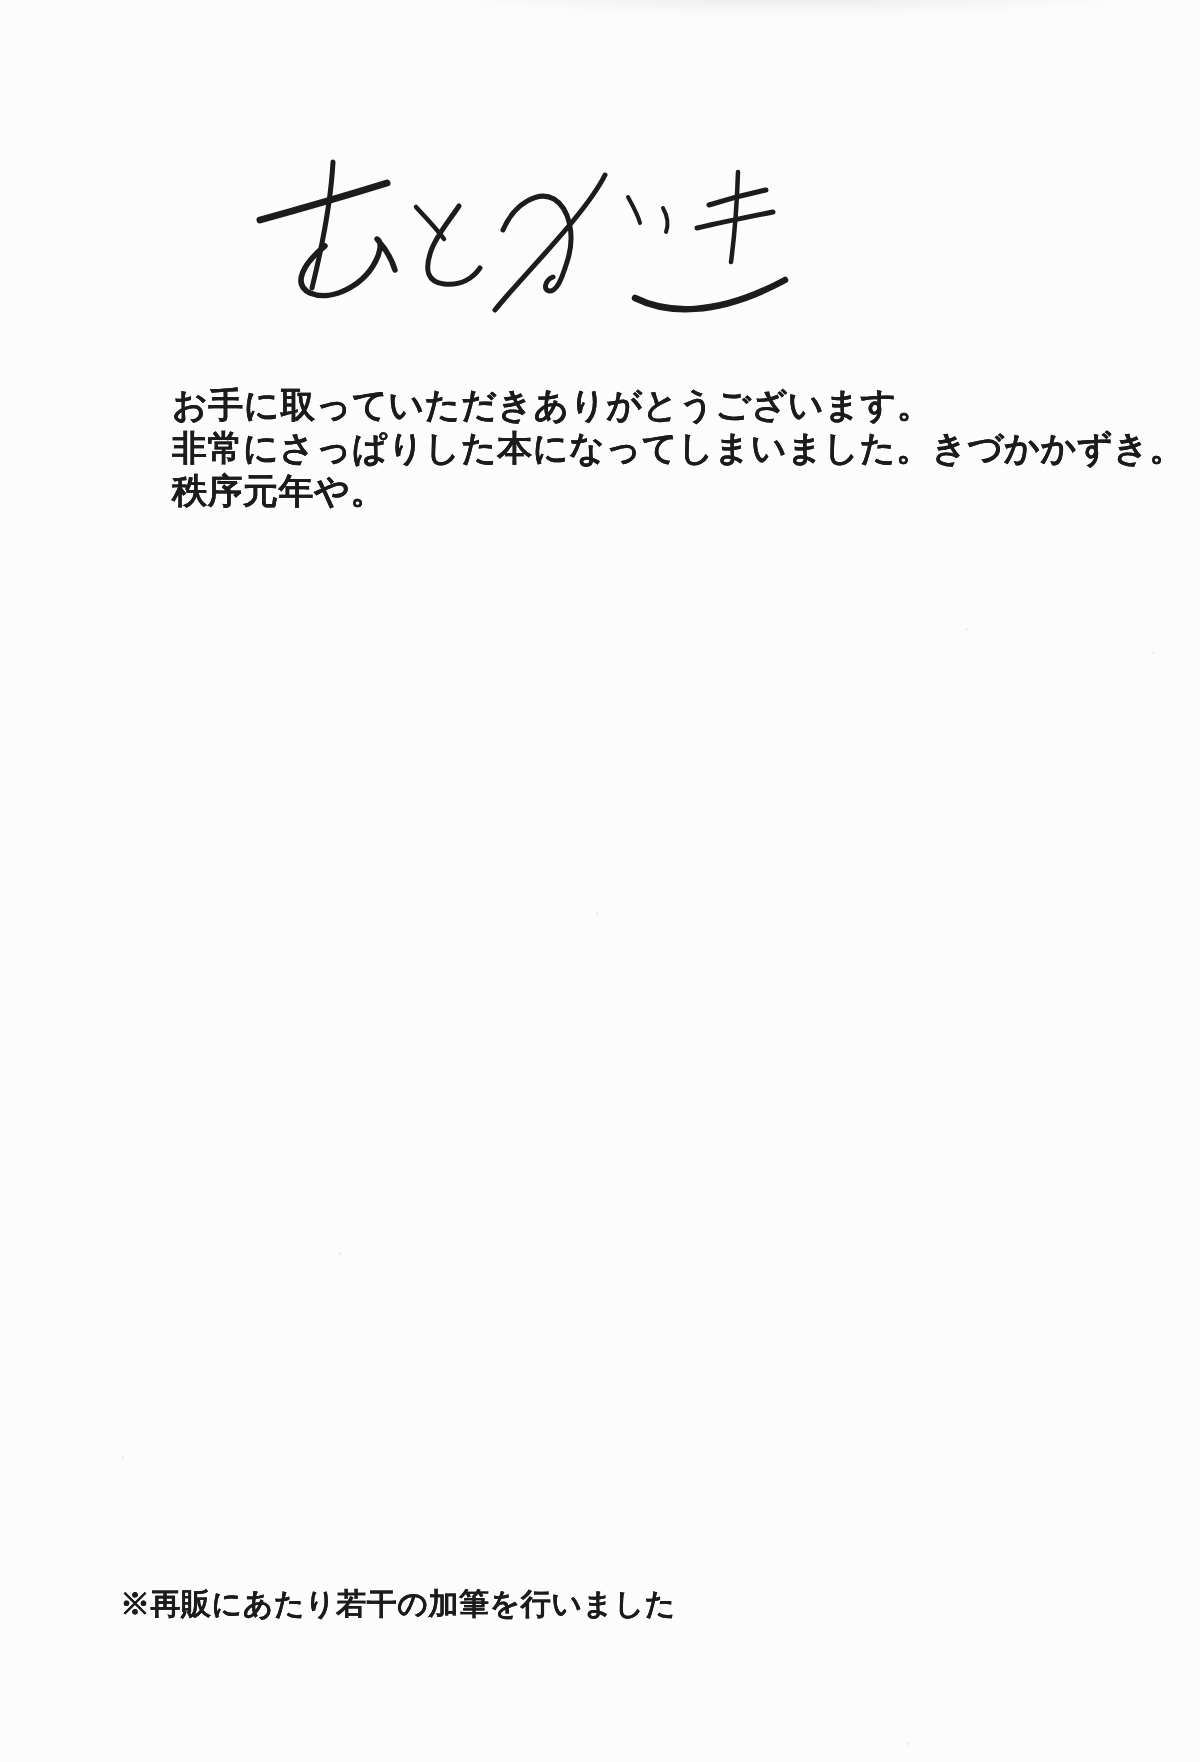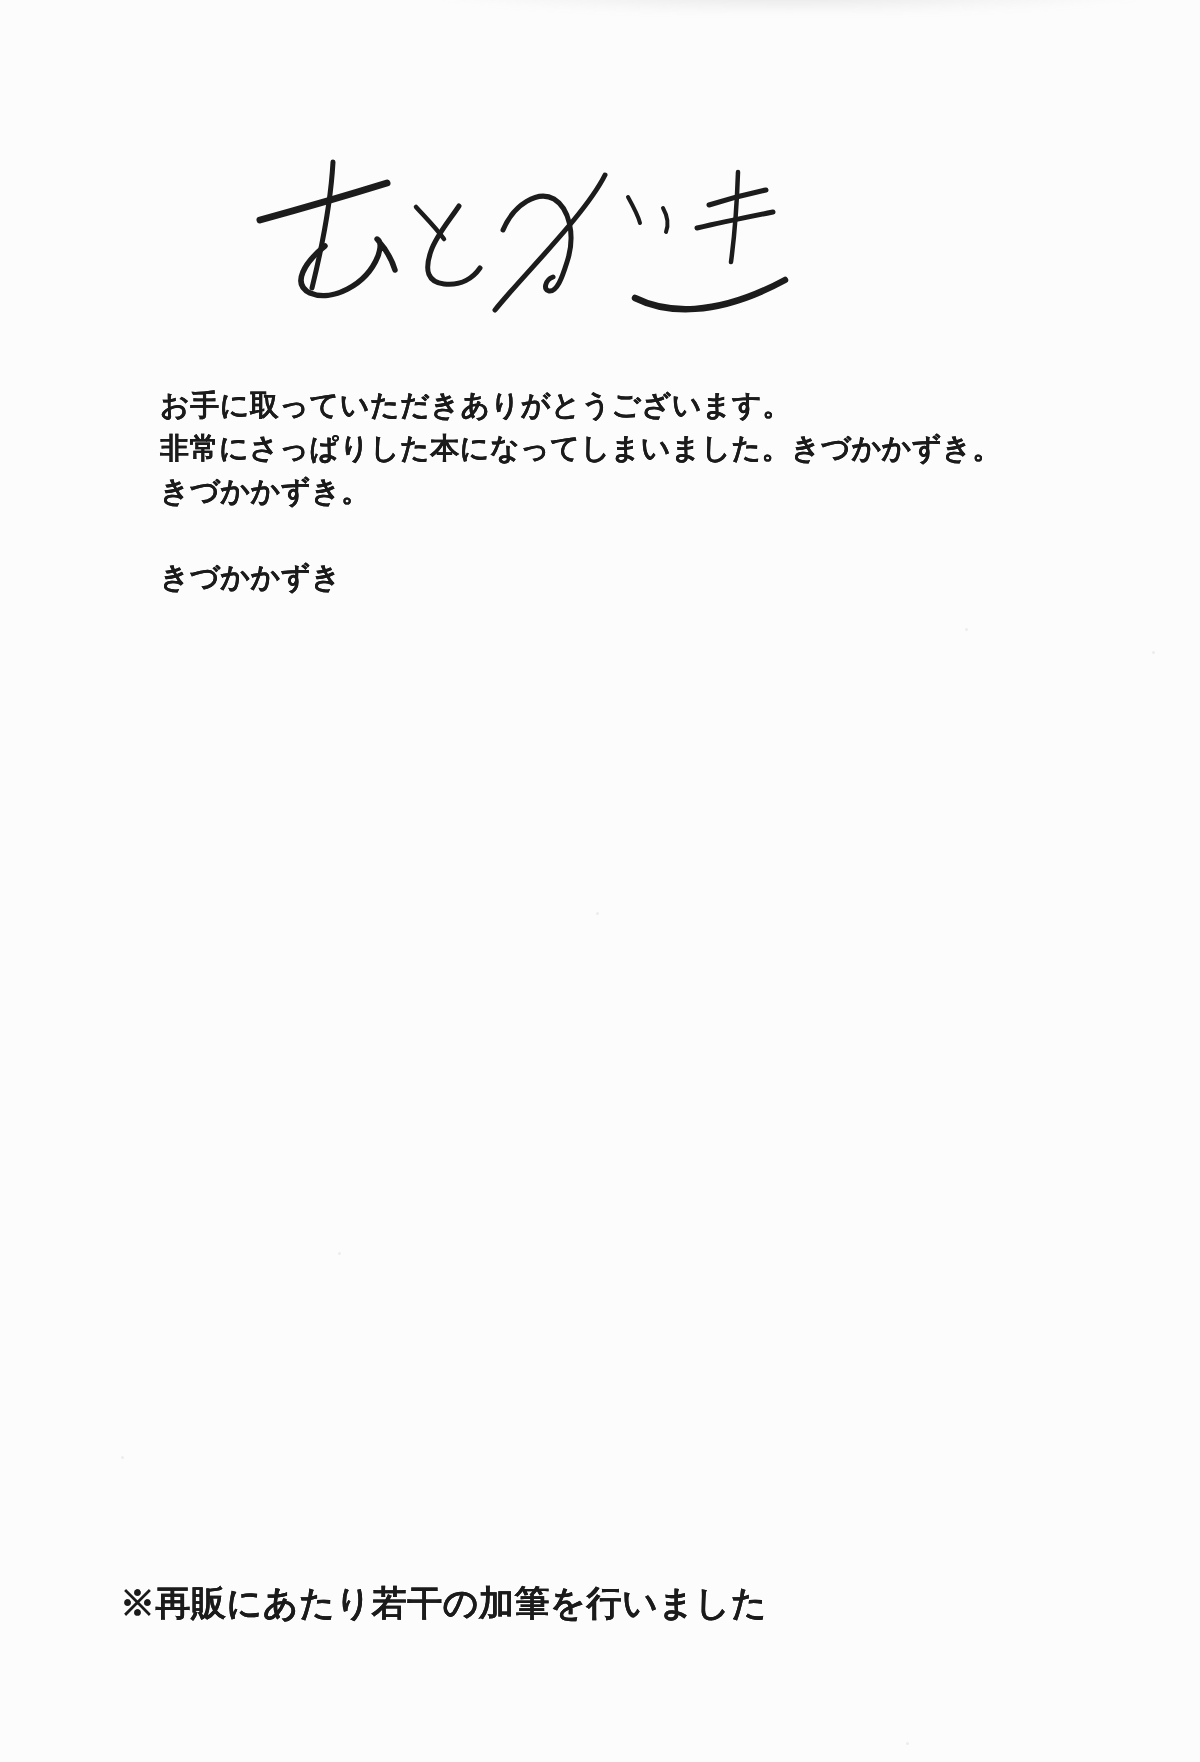--- a/index.html
+++ b/index.html
@@ -47,40 +47,40 @@
   }
   .title-svg path {
     fill: none;
     stroke: #1c1c1c;
     stroke-linecap: round;
     stroke-linejoin: round;
   }
   
   .body-text {
     position: absolute;
-    left: 160px;
+    left: 172px;
     top: 384px;
-    font-size: 29px;
+    font-size: 35px;
     line-height: 43px;
     font-weight: 700;
     letter-spacing: 0.5px;
     white-space: nowrap;
     text-shadow: 0 0 0.6px #1b1b1b;
   }
   .body-line { height: 43px; }
   .signature-line {
     height: 43px;
     margin-top: 43px; 
   }
   
   .footnote {
     position: absolute;
     left: 120px;
     top: 1586px;
-    font-size: 35px;
+    font-size: 30px;
     line-height: 36px;
     font-weight: 700;
     letter-spacing: 0.5px;
     white-space: nowrap;
     text-shadow: 0 0 0.5px #1b1b1b;
   }
 </style>
 </head>
 <body>
 
@@ -105,22 +105,21 @@
 
     <path d="M 464,55 C 483,49 502,44 521,40" stroke-width="5"></path>
     <path d="M 452,78 C 478,72 503,67 528,62" stroke-width="5"></path>
     <path d="M 493,22 C 492,52 490,82 486,112" stroke-width="4.5"></path>
     <path d="M 390,148 C 420,163 470,168 540,130" stroke-width="6.5"></path>
   </svg>
 
   <div class="body-text">
     <div class="body-line">お手に取っていただきありがとうございます。</div>
     <div class="body-line">非常にさっぱりした本になってしまいました。きづかかずき。</div>
-    <div class="body-line">きづかかずき。</div>
-    <div class="signature-line">きづかかずき</div>
+    <div class="body-line">秩序元年や。</div>
   </div>
 
   <div class="footnote">※再販にあたり若干の加筆を行いました</div>
 
   <div class="speck" style="left:965px; top:628px;"></div>
   <div class="speck" style="left:1152px; top:651px;"></div>
   <div class="speck" style="left:596px; top:912px;"></div>
   <div class="speck" style="left:338px; top:1252px;"></div>
   <div class="speck" style="left:121px; top:1456px;"></div>
   <div class="speck" style="left:906px; top:1742px;"></div>

